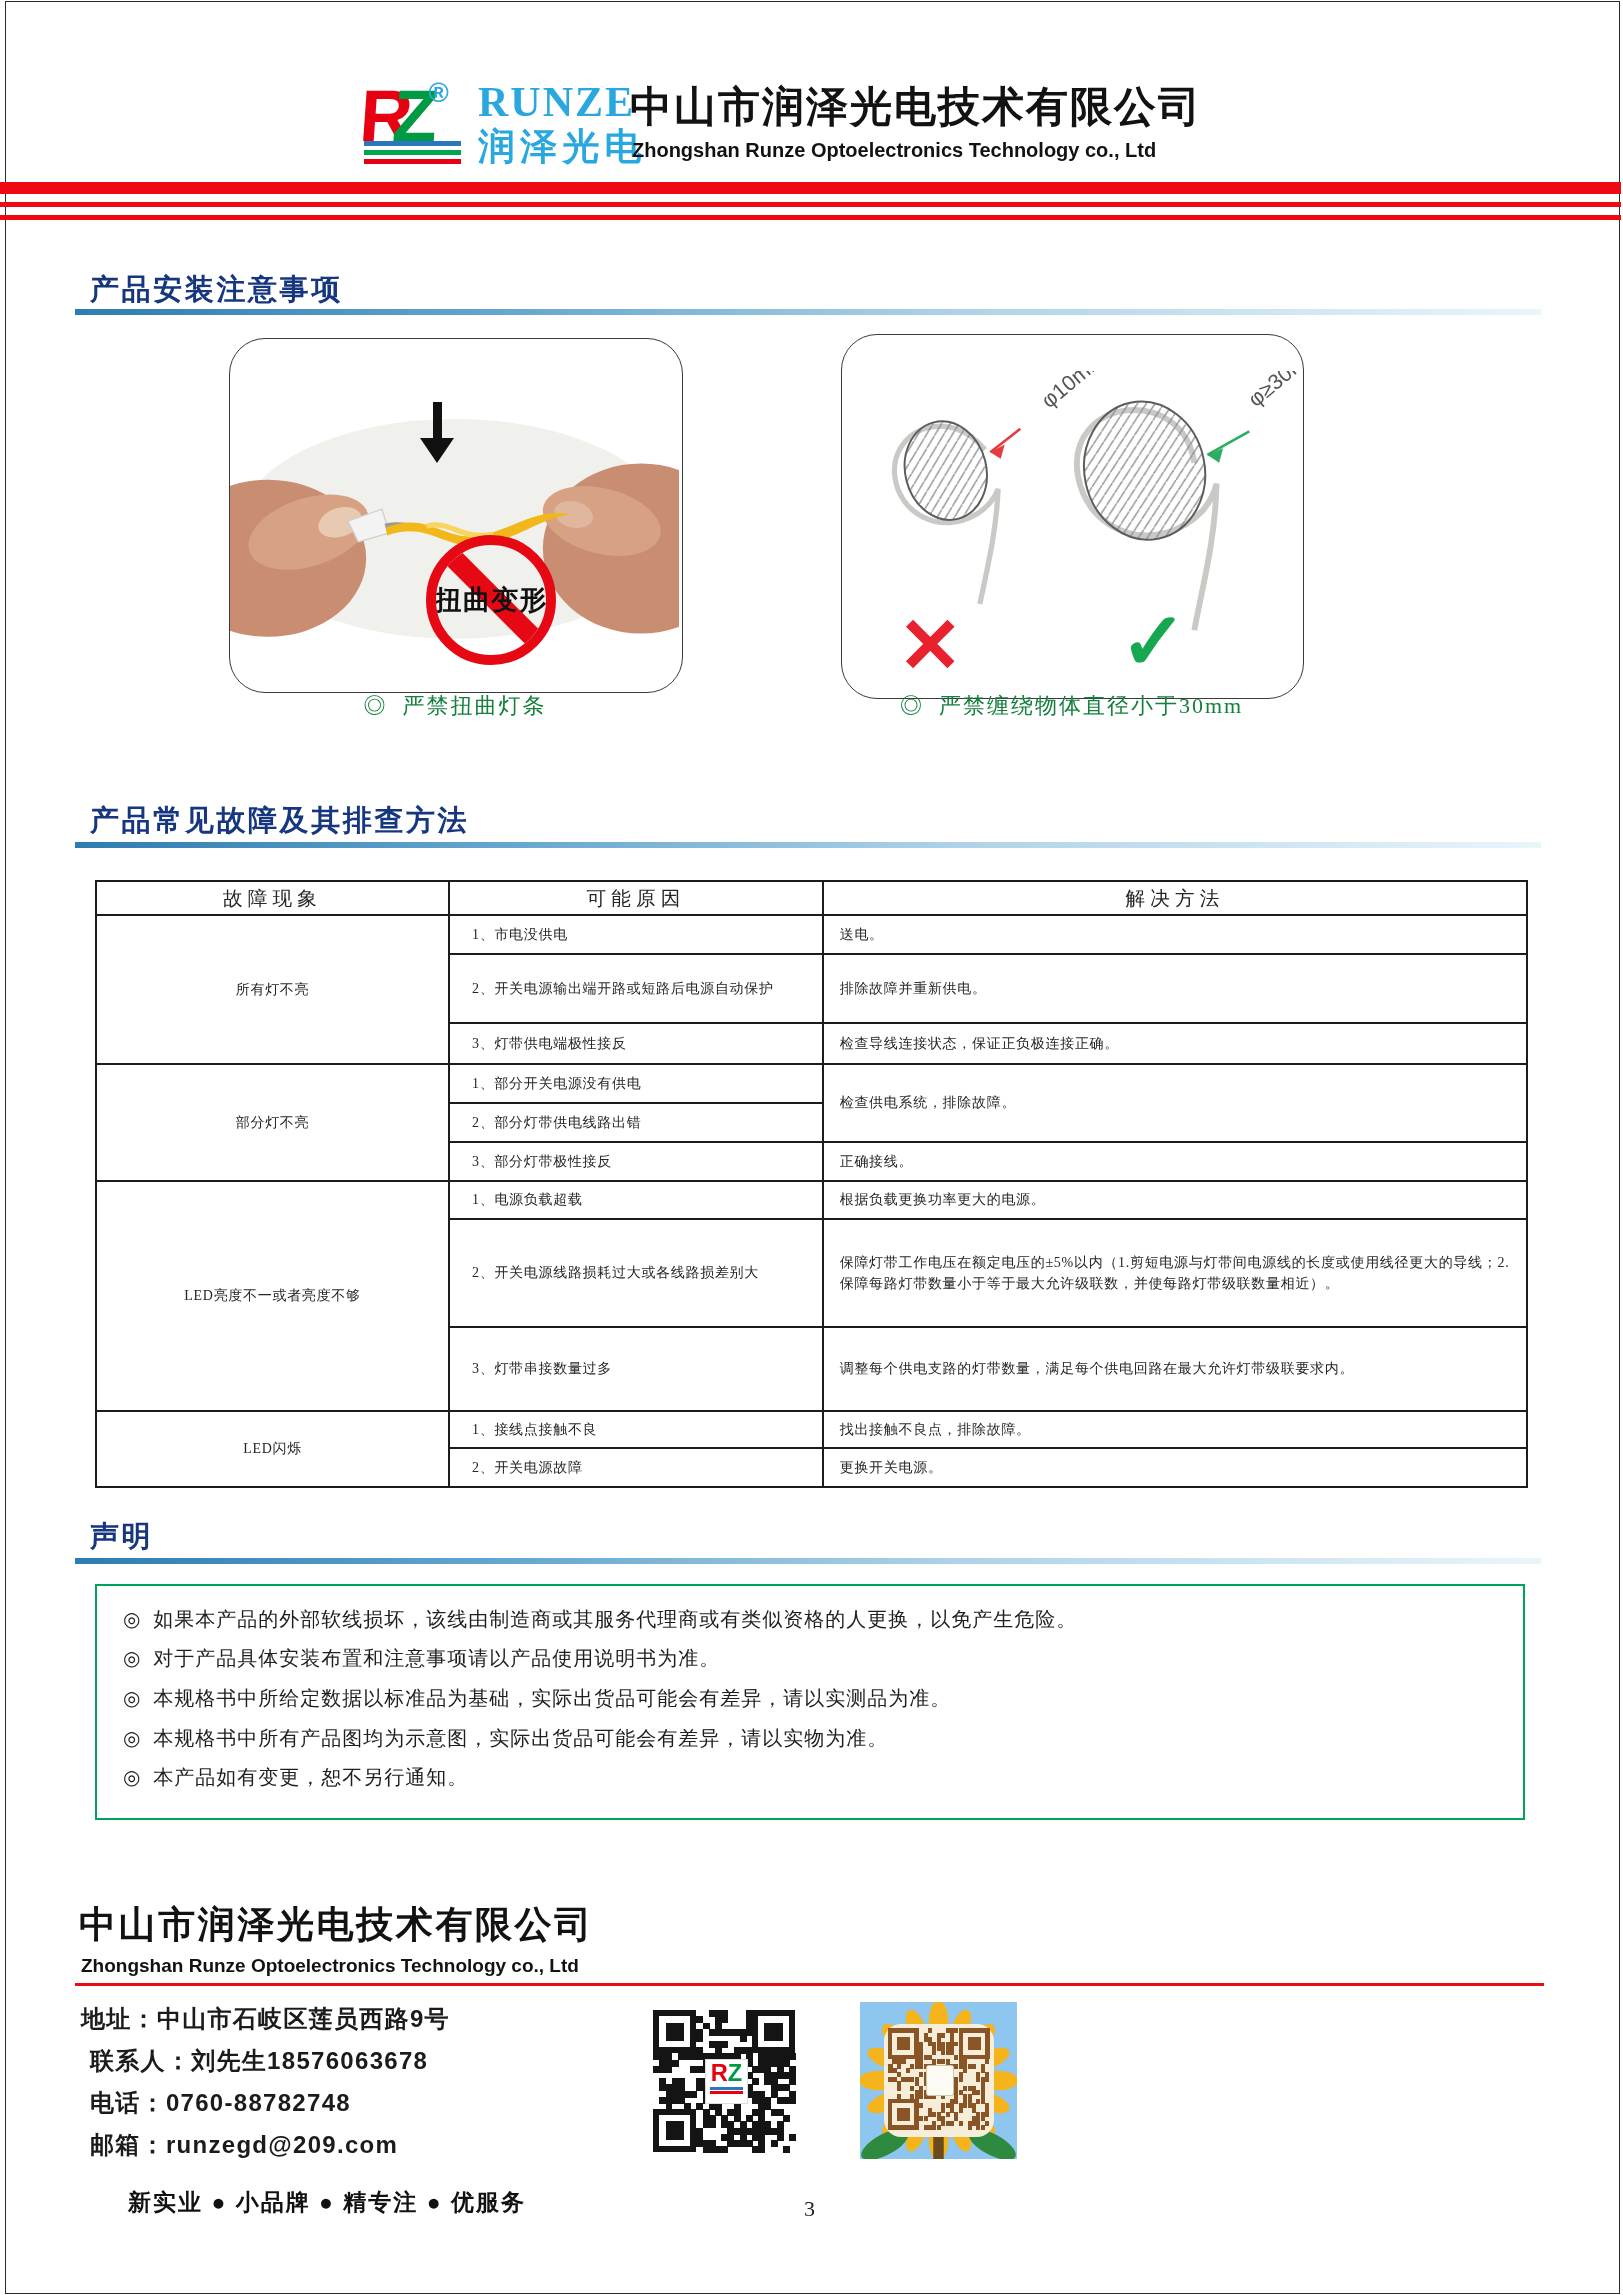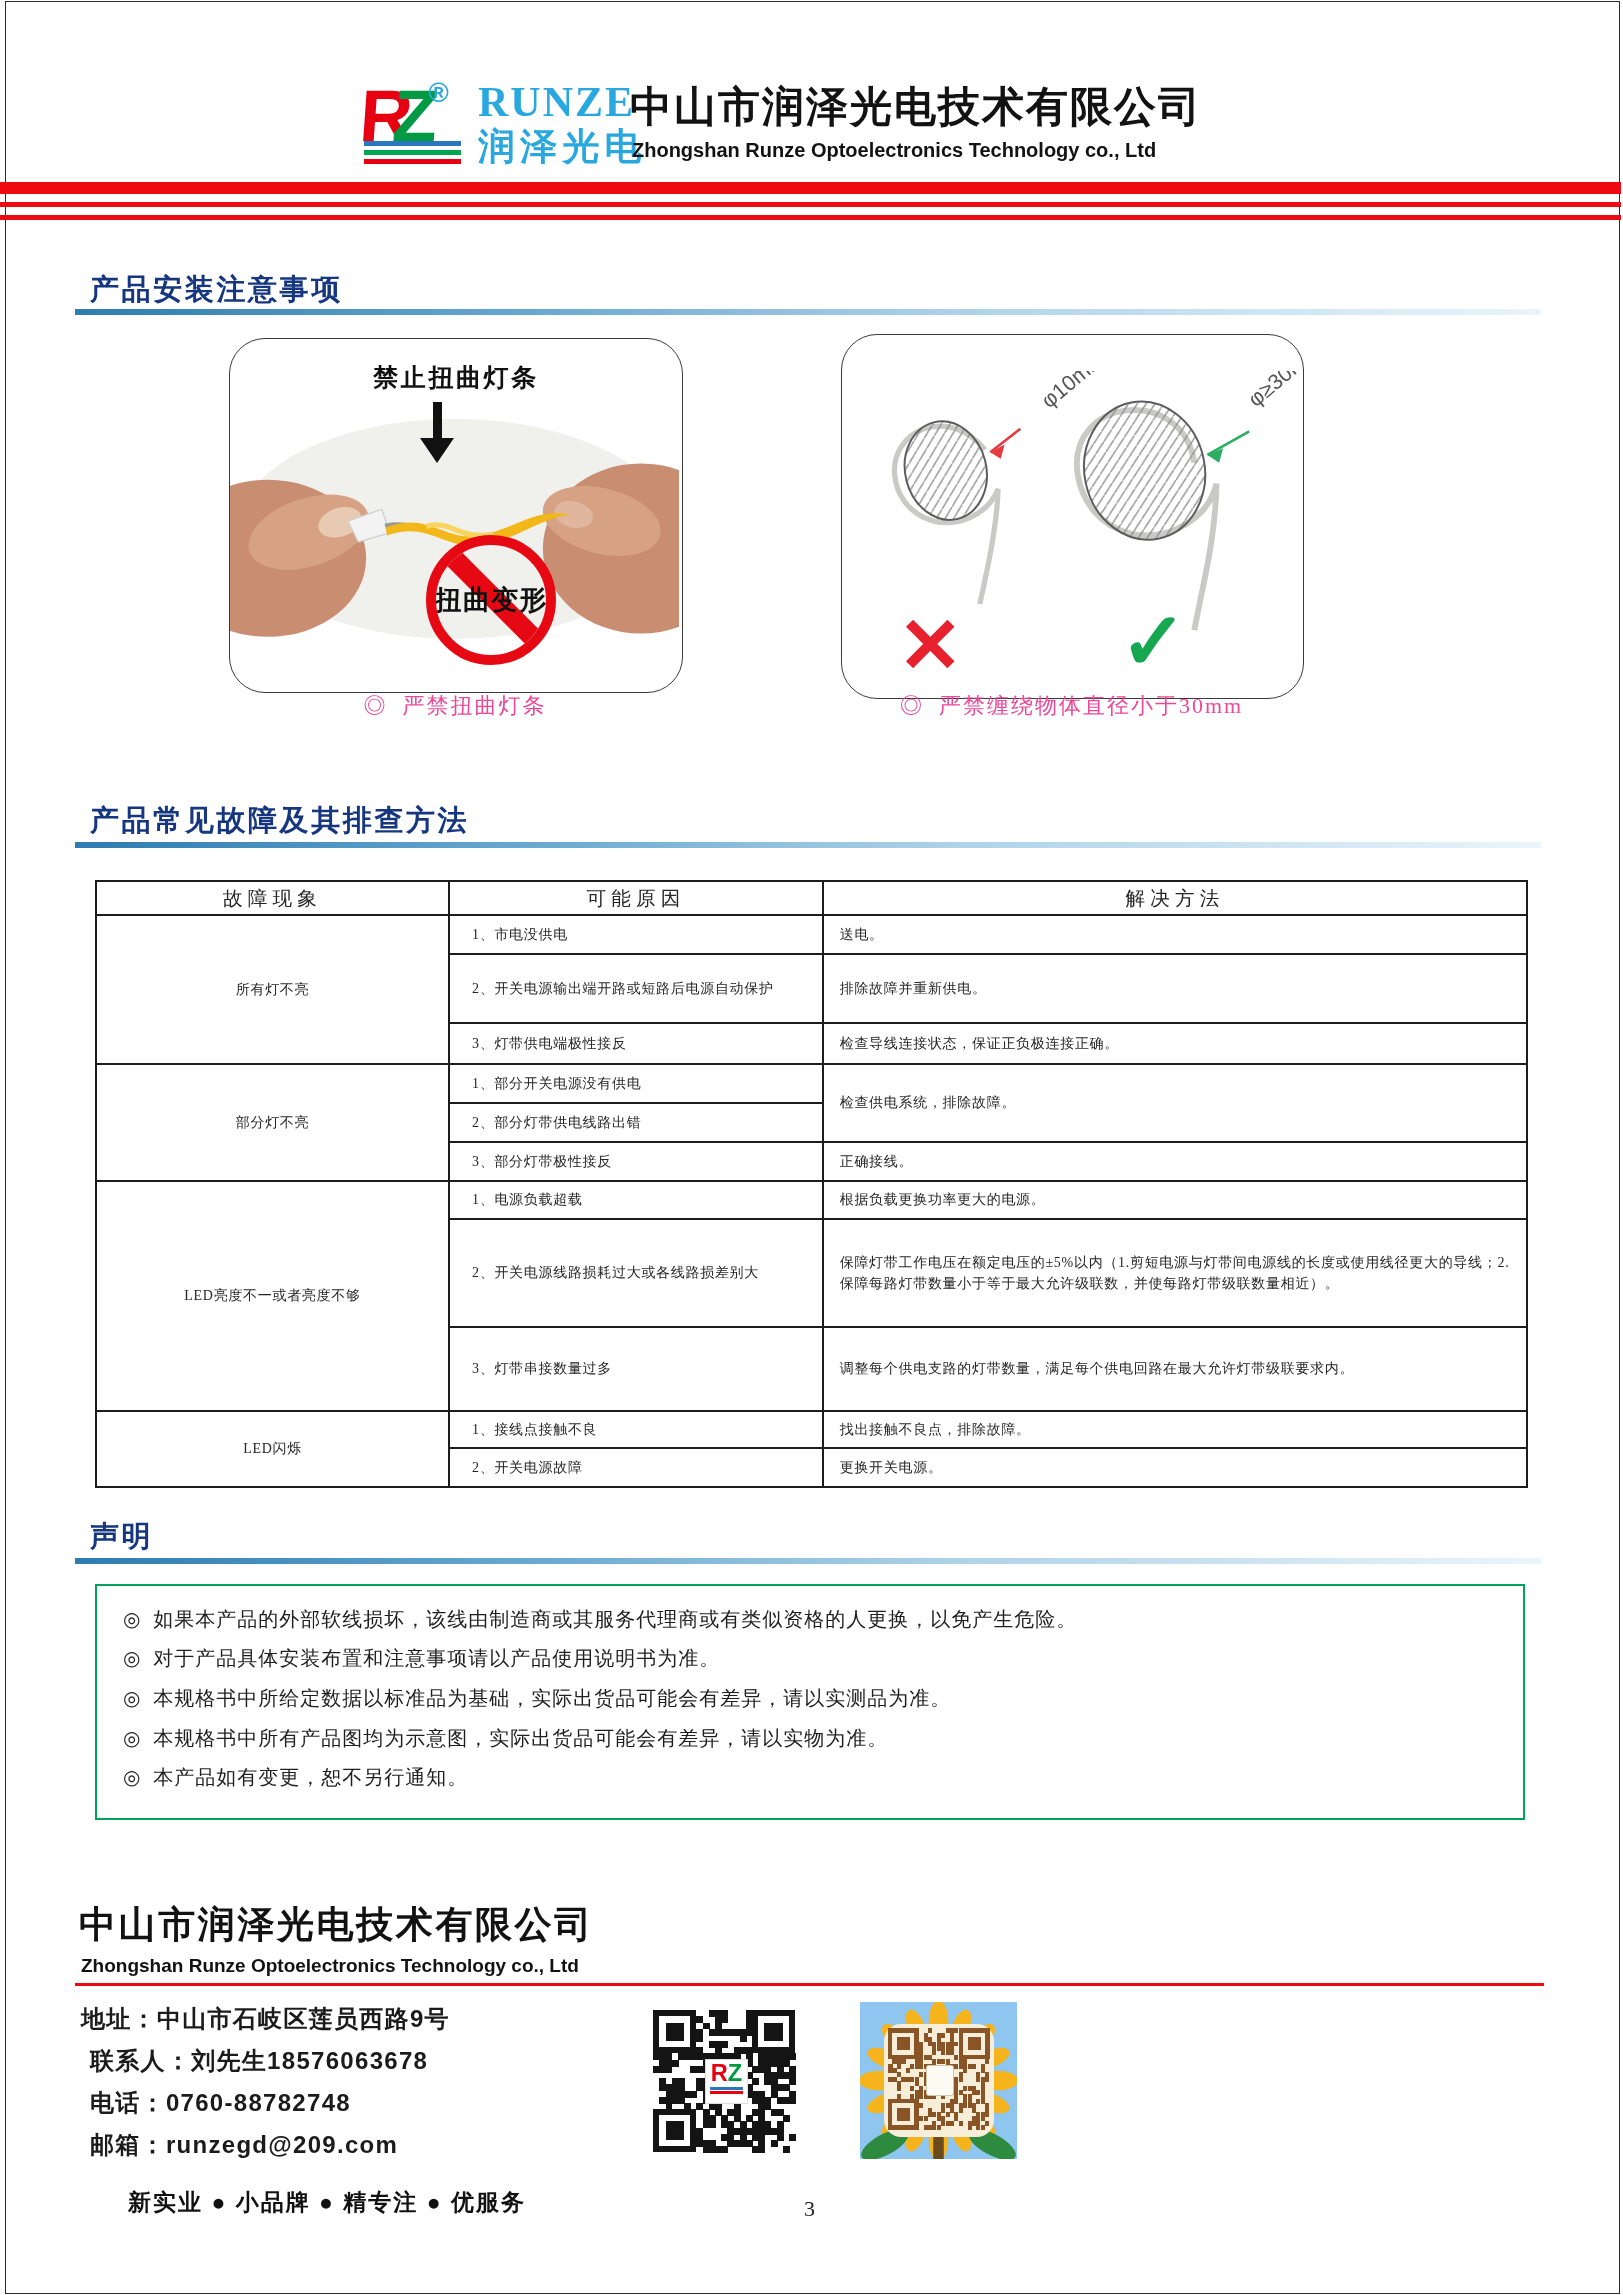--- a/index.html
+++ b/index.html
@@ -25,21 +25,21 @@
   .sec-rule{height:5.9px;background:linear-gradient(90deg,#2e7cb0 0%,#66a7cf 30%,#aed2e8 60%,#eaf5fb 100%);}
 
   
   .illus-box{border:1.3px solid #3a3a3a;border-radius:36px;background:#fff;}
   .warn-title{font-weight:900;font-size:25px;color:#111;letter-spacing:2.6px;}
   .down-arrow-stem{width:9.2px;height:38px;background:#111;}
   .down-arrow-head{width:0;height:0;border-left:17.7px solid transparent;border-right:17.7px solid transparent;border-top:25px solid #111;}
   .ban-sign{width:110px;height:110px;border:10.5px solid #e60914;border-radius:50%;overflow:hidden;}
   .ban-slash{position:absolute;left:-13px;top:41px;width:137px;height:19.6px;background:#e60914;transform:rotate(45deg);}
   .ban-label{position:absolute;left:-18.3px;top:37px;width:147px;text-align:center;font-weight:900;font-size:27px;color:#111;letter-spacing:1.3px;}
-  .caption{font-family:"Liberation Serif",serif;font-size:22px;color:#ec4899;letter-spacing:2px;}
+  .caption{font-family:"Liberation Serif",serif;font-size:22px;color:#15803d;letter-spacing:2px;}
   .mark-x{color:#e8212e;font-size:77px;font-weight:bold;line-height:1;}
   .mark-ok{color:#16a850;font-size:80px;font-weight:bold;line-height:1;}
 
   
   .fault-table{border-collapse:collapse;width:1433px;table-layout:fixed;}
   .fault-table td{border:2px solid #1c1c1c;font-family:"Liberation Serif",serif;font-size:14px;color:#262626;
                   vertical-align:middle;padding:2.6px 6.5px;overflow:hidden;}
   .fault-table .h td{text-align:center;letter-spacing:5.2px;font-size:19.6px;}
   .fault-table td.ph{text-align:center;letter-spacing:0.7px;}
   .fault-table td.c{padding-left:22px;letter-spacing:0.7px;}
@@ -105,21 +105,20 @@
       <ellipse cx="628" cy="210" rx="150" ry="130" fill="#c98d72"></ellipse>
       <ellipse cx="568" cy="168" rx="92" ry="50" transform="rotate(14 568 168)" fill="#d7a183"></ellipse>
       <ellipse cx="525" cy="158" rx="30" ry="20" transform="rotate(14 525 158)" fill="#e0b79e"></ellipse>
 
       <polygon points="180,168 232,150 244,186 196,200" fill="#f3f3f3" stroke="#cfcfcf" stroke-width="2"></polygon>
 
       <path d="M236 172 C300 158 322 214 362 196 C330 214 300 160 240 186 Z" fill="#9a9a96"></path>
       <path d="M238 178 C310 150 330 210 400 186 C450 170 470 150 520 158 C470 166 452 188 398 202 C330 220 308 166 240 190 Z" fill="#f2b718"></path>
       <path d="M300 176 C340 166 350 198 402 188" stroke="#f9d560" stroke-width="8" fill="none"></path>
     </svg>
-    <div class="abs warn-title" style="left:0;top:22px;width:100%;text-align:center;">禁止扭曲灯条</div>
     <div class="abs down-arrow-stem" style="left:203px;top:63px;"></div>
     <div class="abs down-arrow-head" style="left:190px;top:99px;"></div>
     <div class="abs ban-sign" style="left:196px;top:196px;">
       <div class="ban-slash"></div>
       <div class="ban-label">扭曲变形</div>
     </div>
   </div>
   <div class="abs caption" style="left:229px;top:691px;width:452px;text-align:center;">
     <span>◎</span>&nbsp;&nbsp;<span>严禁扭曲灯条</span>
   </div>

